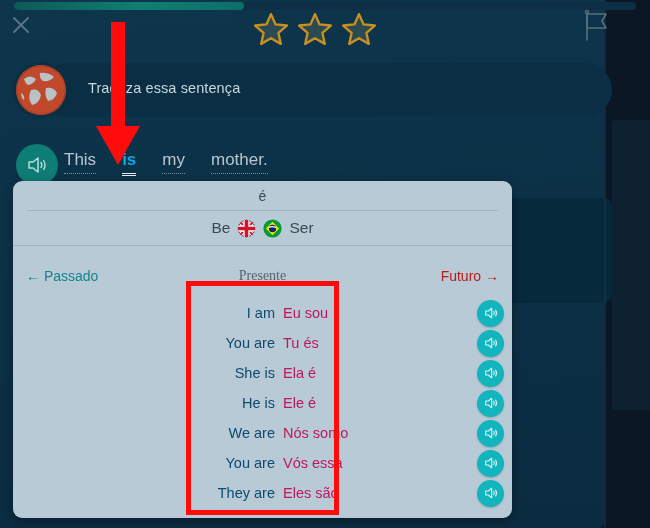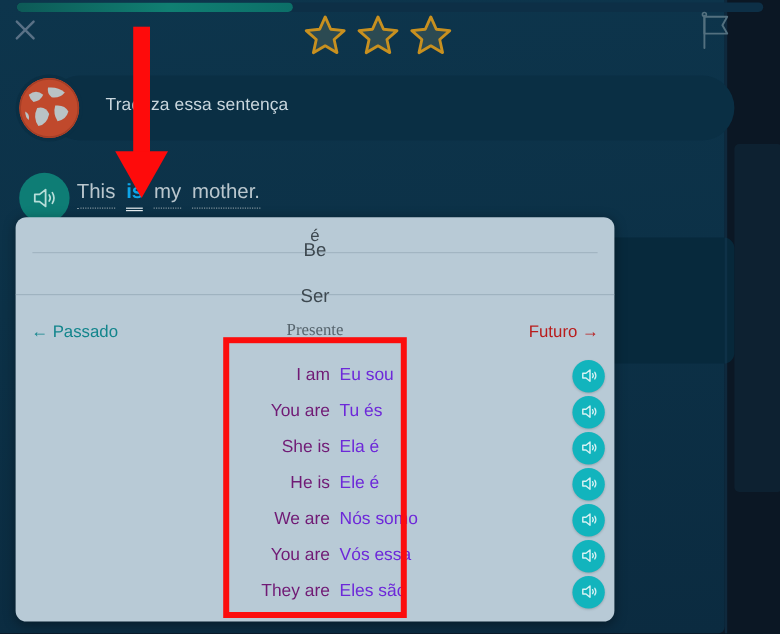--- a/index.html
+++ b/index.html
@@ -140,21 +140,21 @@
     border-radius: 50%;
     background: #0e7d75;
     display: flex; align-items: center; justify-content: center;
     cursor: pointer;
   }
   #sentence-words {
     position: absolute;
     left: 48px; top: 6px;
     display: flex;
     align-items: baseline;
-    gap: 9px;
+    gap: 26px;
     white-space: nowrap;
   }
   .word {
     font-size: 17px;
     color: #b9c6cd;
     padding-bottom: 3px;
     border-bottom: 1px dotted #7f929c;
     cursor: pointer;
   }
   .word.selected {
@@ -183,21 +183,20 @@
     height: 1px;
     margin: 0 14px;
     background: #a2b5c2;
   }
   #conj-langs {
     height: 34px;
     display: flex; align-items: center; justify-content: center;
     gap: 7px;
     font-size: 15.5px;
     color: #3d4850;
-    flex-direction: column;
   }
   .flag-ico { width: 19px; height: 19px; display: inline-block; vertical-align: middle; }
   #conj-sep {
     height: 1px;
     background: #9fb3c0;
   }
   #conj-tense-nav {
     height: 32px;
     position: relative;
     display: flex; align-items: center;
@@ -229,27 +228,27 @@
     position: relative;
     height: 30px;
     display: flex;
     align-items: center;
   }
   .conj-en {
     position: absolute;
     left: 0; width: 262px;
     text-align: right;
     font-size: 14.5px;
-    color: #701a75;
+    color: #0c4a6e;
   }
   .conj-pt {
     position: absolute;
     left: 270px;
     font-size: 14.5px;
-    color: #6d28d9;
+    color: #be185d;
     white-space: nowrap;
   }
   .conj-speaker {
     position: absolute;
     left: 464px;
     width: 27px; height: 27px;
     border-radius: 50%;
     background: #12b4bd;
     display: flex; align-items: center; justify-content: center;
     cursor: pointer;

